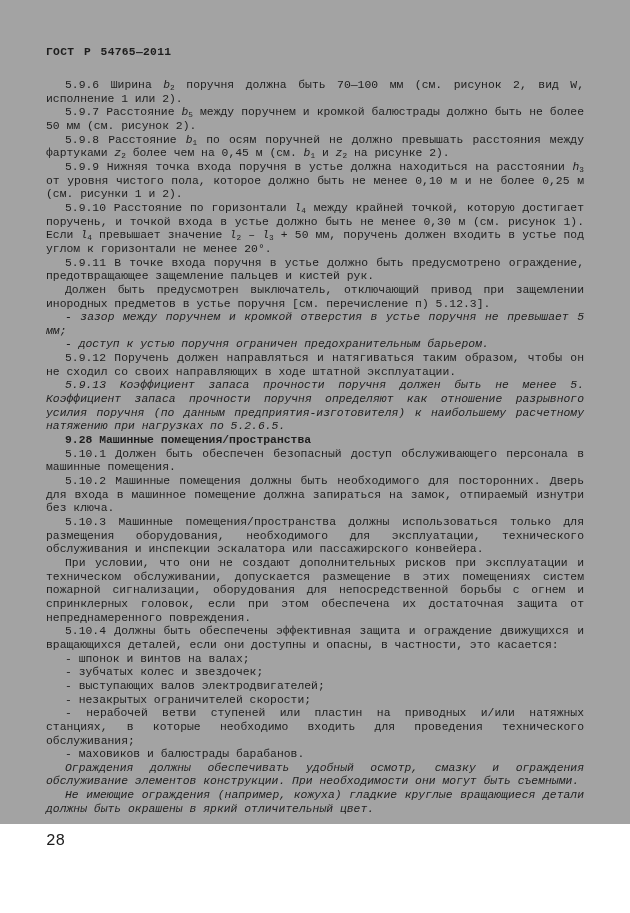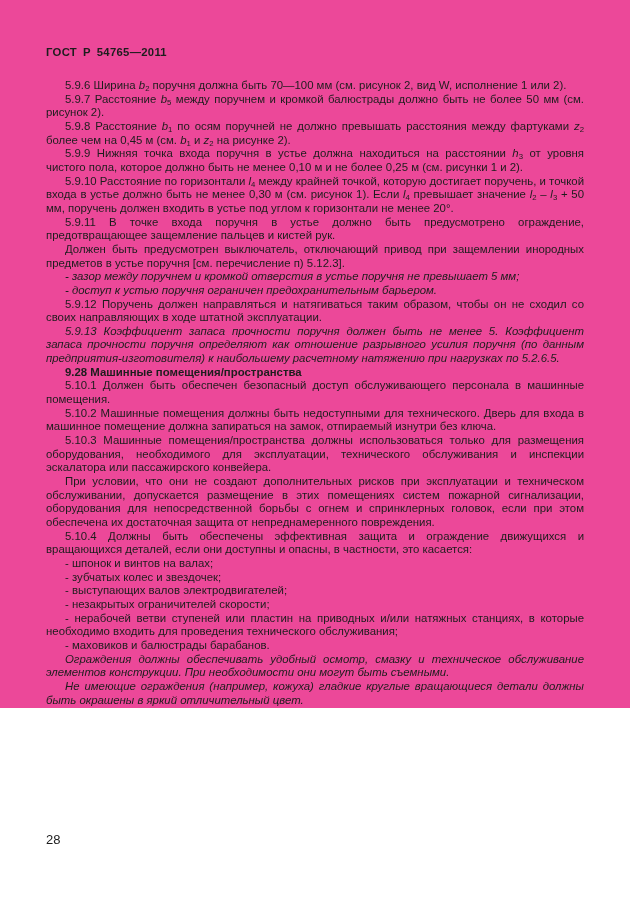--- a/index.html
+++ b/index.html
@@ -6,24 +6,24 @@
     margin: 0;
     padding: 0;
     width: 630px;
     height: 913px;
     background: #ffffff;
     overflow: hidden;
   }
   .sheet {
     position: relative;
     width: 630px;
-    height: 708px;
-    background: #ec4899;
+    height: 824px;
+    background: #a3a3a3;
     color: #1d1d1d;
-    font-family: Liberation Sans, sans-serif;
+    font-family: Liberation Mono, monospace;
   }
   .doc-header {
     position: absolute;
     left: 46px;
     top: 46px;
     font-size: 11.3px;
     font-weight: 700;
     letter-spacing: 0.3px;
     word-spacing: 2.5px;
     white-space: nowrap;
@@ -51,21 +51,21 @@
     font-size: 0.68em;
     line-height: 0;
     vertical-align: baseline;
     position: relative;
     top: 0.28em;
   }
   .page-number {
     position: absolute;
     left: 46px;
     top: 832px;
-    font-size: 13px;
+    font-size: 16px;
   }
 </style>
 </head>
 <body style="background: rgb(255, 255, 255);">
 
 <div class="sheet" style="color: rgb(29, 29, 29);">
   <div class="doc-header">ГОСТ Р 54765—2011</div>
 
   <div class="doc-content">
       <p class="para normal">5.9.6 Ширина <i>b</i><sub>2</sub> поручня должна быть 70—100 мм (см. рисунок 2, вид W, исполнение 1 или 2).</p>
@@ -74,28 +74,28 @@
       <p class="para normal">5.9.9 Нижняя точка входа поручня в устье должна находиться на расстоянии <i>h</i><sub>3</sub> от уровня чистого пола, которое должно быть не менее 0,10 м и не более 0,25 м (см. рисунки 1 и 2).</p>
       <p class="para normal">5.9.10 Расстояние по горизонтали <i>l</i><sub>4</sub> между крайней точкой, которую достигает поручень, и точкой входа в устье должно быть не менее 0,30 м (см. рисунок 1). Если <i>l</i><sub>4</sub> превышает значение <i>l</i><sub>2</sub> – <i>l</i><sub>3</sub> + 50 мм, поручень должен входить в устье под углом к горизонтали не менее 20°.</p>
       <p class="para normal">5.9.11 В точке входа поручня в устье должно быть предусмотрено ограждение, предотвращающее защемление пальцев и кистей рук.</p>
       <p class="para normal">Должен быть предусмотрен выключатель, отключающий привод при защемлении инородных пред­метов в устье поручня [см. перечисление п) 5.12.3].</p>
       <p class="para italic">- зазор между поручнем и кромкой отверстия в устье поручня не превышает 5 мм;</p>
       <p class="para italic">- доступ к устью поручня ограничен предохранительным барьером.</p>
       <p class="para normal">5.9.12 Поручень должен направляться и натягиваться таким образом, чтобы он не сходил со своих направляющих в ходе штатной эксплуатации.</p>
       <p class="para italic">5.9.13 Коэффициент запаса прочности поручня должен быть не менее 5. Коэффициент запаса прочности поручня определяют как отношение разрывного усилия поручня (по данным предприятия-изготовителя) к наибольшему расчетному натяжению при нагрузках по 5.2.6.5.</p>
       <p class="para bold">9.28 Машинные помещения/пространства</p>
       <p class="para normal">5.10.1 Должен быть обеспечен безопасный доступ обслуживающего персонала в машинные поме­щения.</p>
-      <p class="para normal">5.10.2 Машинные помещения должны быть недоступными для технического. Дверь для входа в ма­шинное помещение должна запираться на замок, отпираемый изнутри без ключа.</p>
+      <p class="para normal">5.10.2 Машинные помещения должны быть необходимого для посторонних. Дверь для входа в ма­шинное помещение должна запираться на замок, отпираемый изнутри без ключа.</p>
       <p class="para normal">5.10.3 Машинные помещения/пространства должны использоваться только для размещения обору­дования, необходимого для эксплуатации, технического обслуживания и инспекции эскалатора или пасса­жирского конвейера.</p>
       <p class="para normal">При условии, что они не создают дополнительных рисков при эксплуатации и техническом обслужи­вании, допускается размещение в этих помещениях систем пожарной сигнализации, оборудования для непосредственной борьбы с огнем и спринклерных головок, если при этом обеспечена их достаточная защита от непреднамеренного повреждения.</p>
       <p class="para normal">5.10.4 Должны быть обеспечены эффективная защита и ограждение движущихся и вращающихся деталей, если они доступны и опасны, в частности, это касается:</p>
       <p class="para normal">- шпонок и винтов на валах;</p>
       <p class="para normal">- зубчатых колес и звездочек;</p>
       <p class="para normal">- выступающих валов электродвигателей;</p>
       <p class="para normal">- незакрытых ограничителей скорости;</p>
       <p class="para normal">- нерабочей ветви ступеней или пластин на приводных и/или натяжных станциях, в которые необходи­мо входить для проведения технического обслуживания;</p>
       <p class="para normal">- маховиков и балюстрады барабанов.</p>
-      <p class="para italic">Ограждения должны обеспечивать удобный осмотр, смазку и техническое обслуживание элемен­тов конструкции. При необходимости они могут быть съемными.</p>
+      <p class="para italic">Ограждения должны обеспечивать удобный осмотр, смазку и ограждения обслуживание элемен­тов конструкции. При необходимости они могут быть съемными.</p>
       <p class="para italic">Не имеющие ограждения (например, кожуха) гладкие круглые вращающиеся детали должны быть окрашены в яркий отличительный цвет.</p>
     </div>
 
   <div class="page-number">28</div>
 </div>
 
 </body></html>

